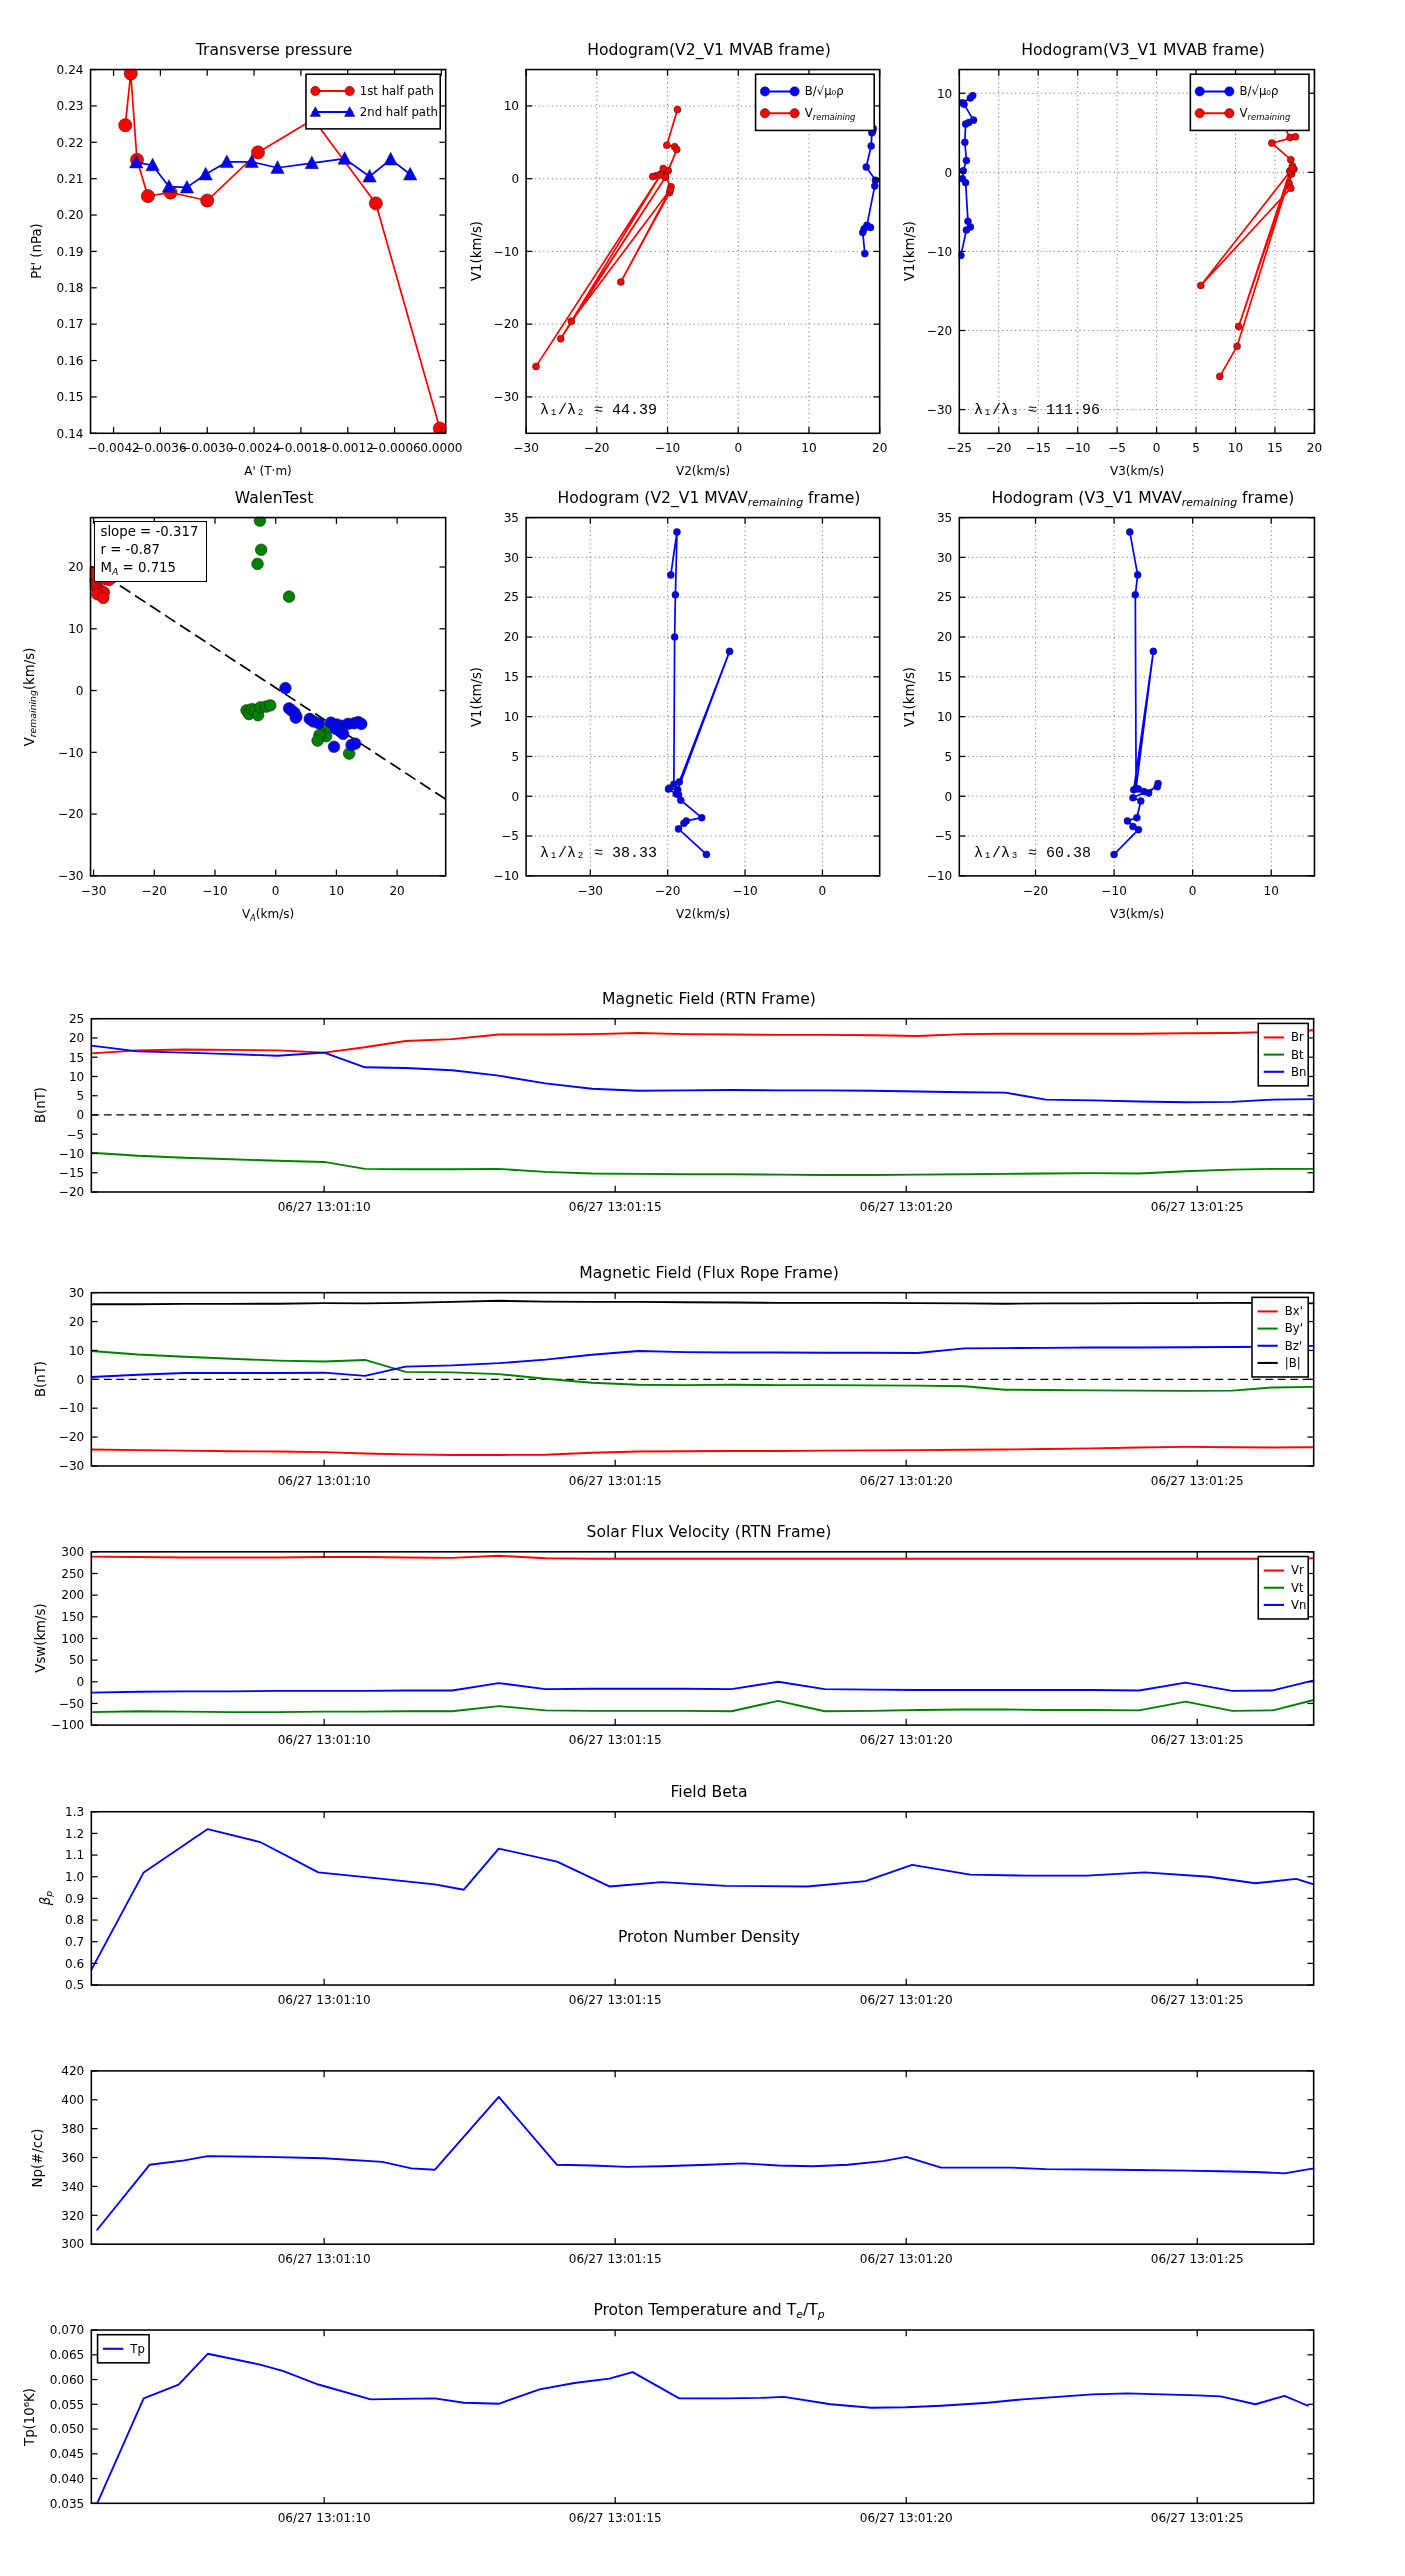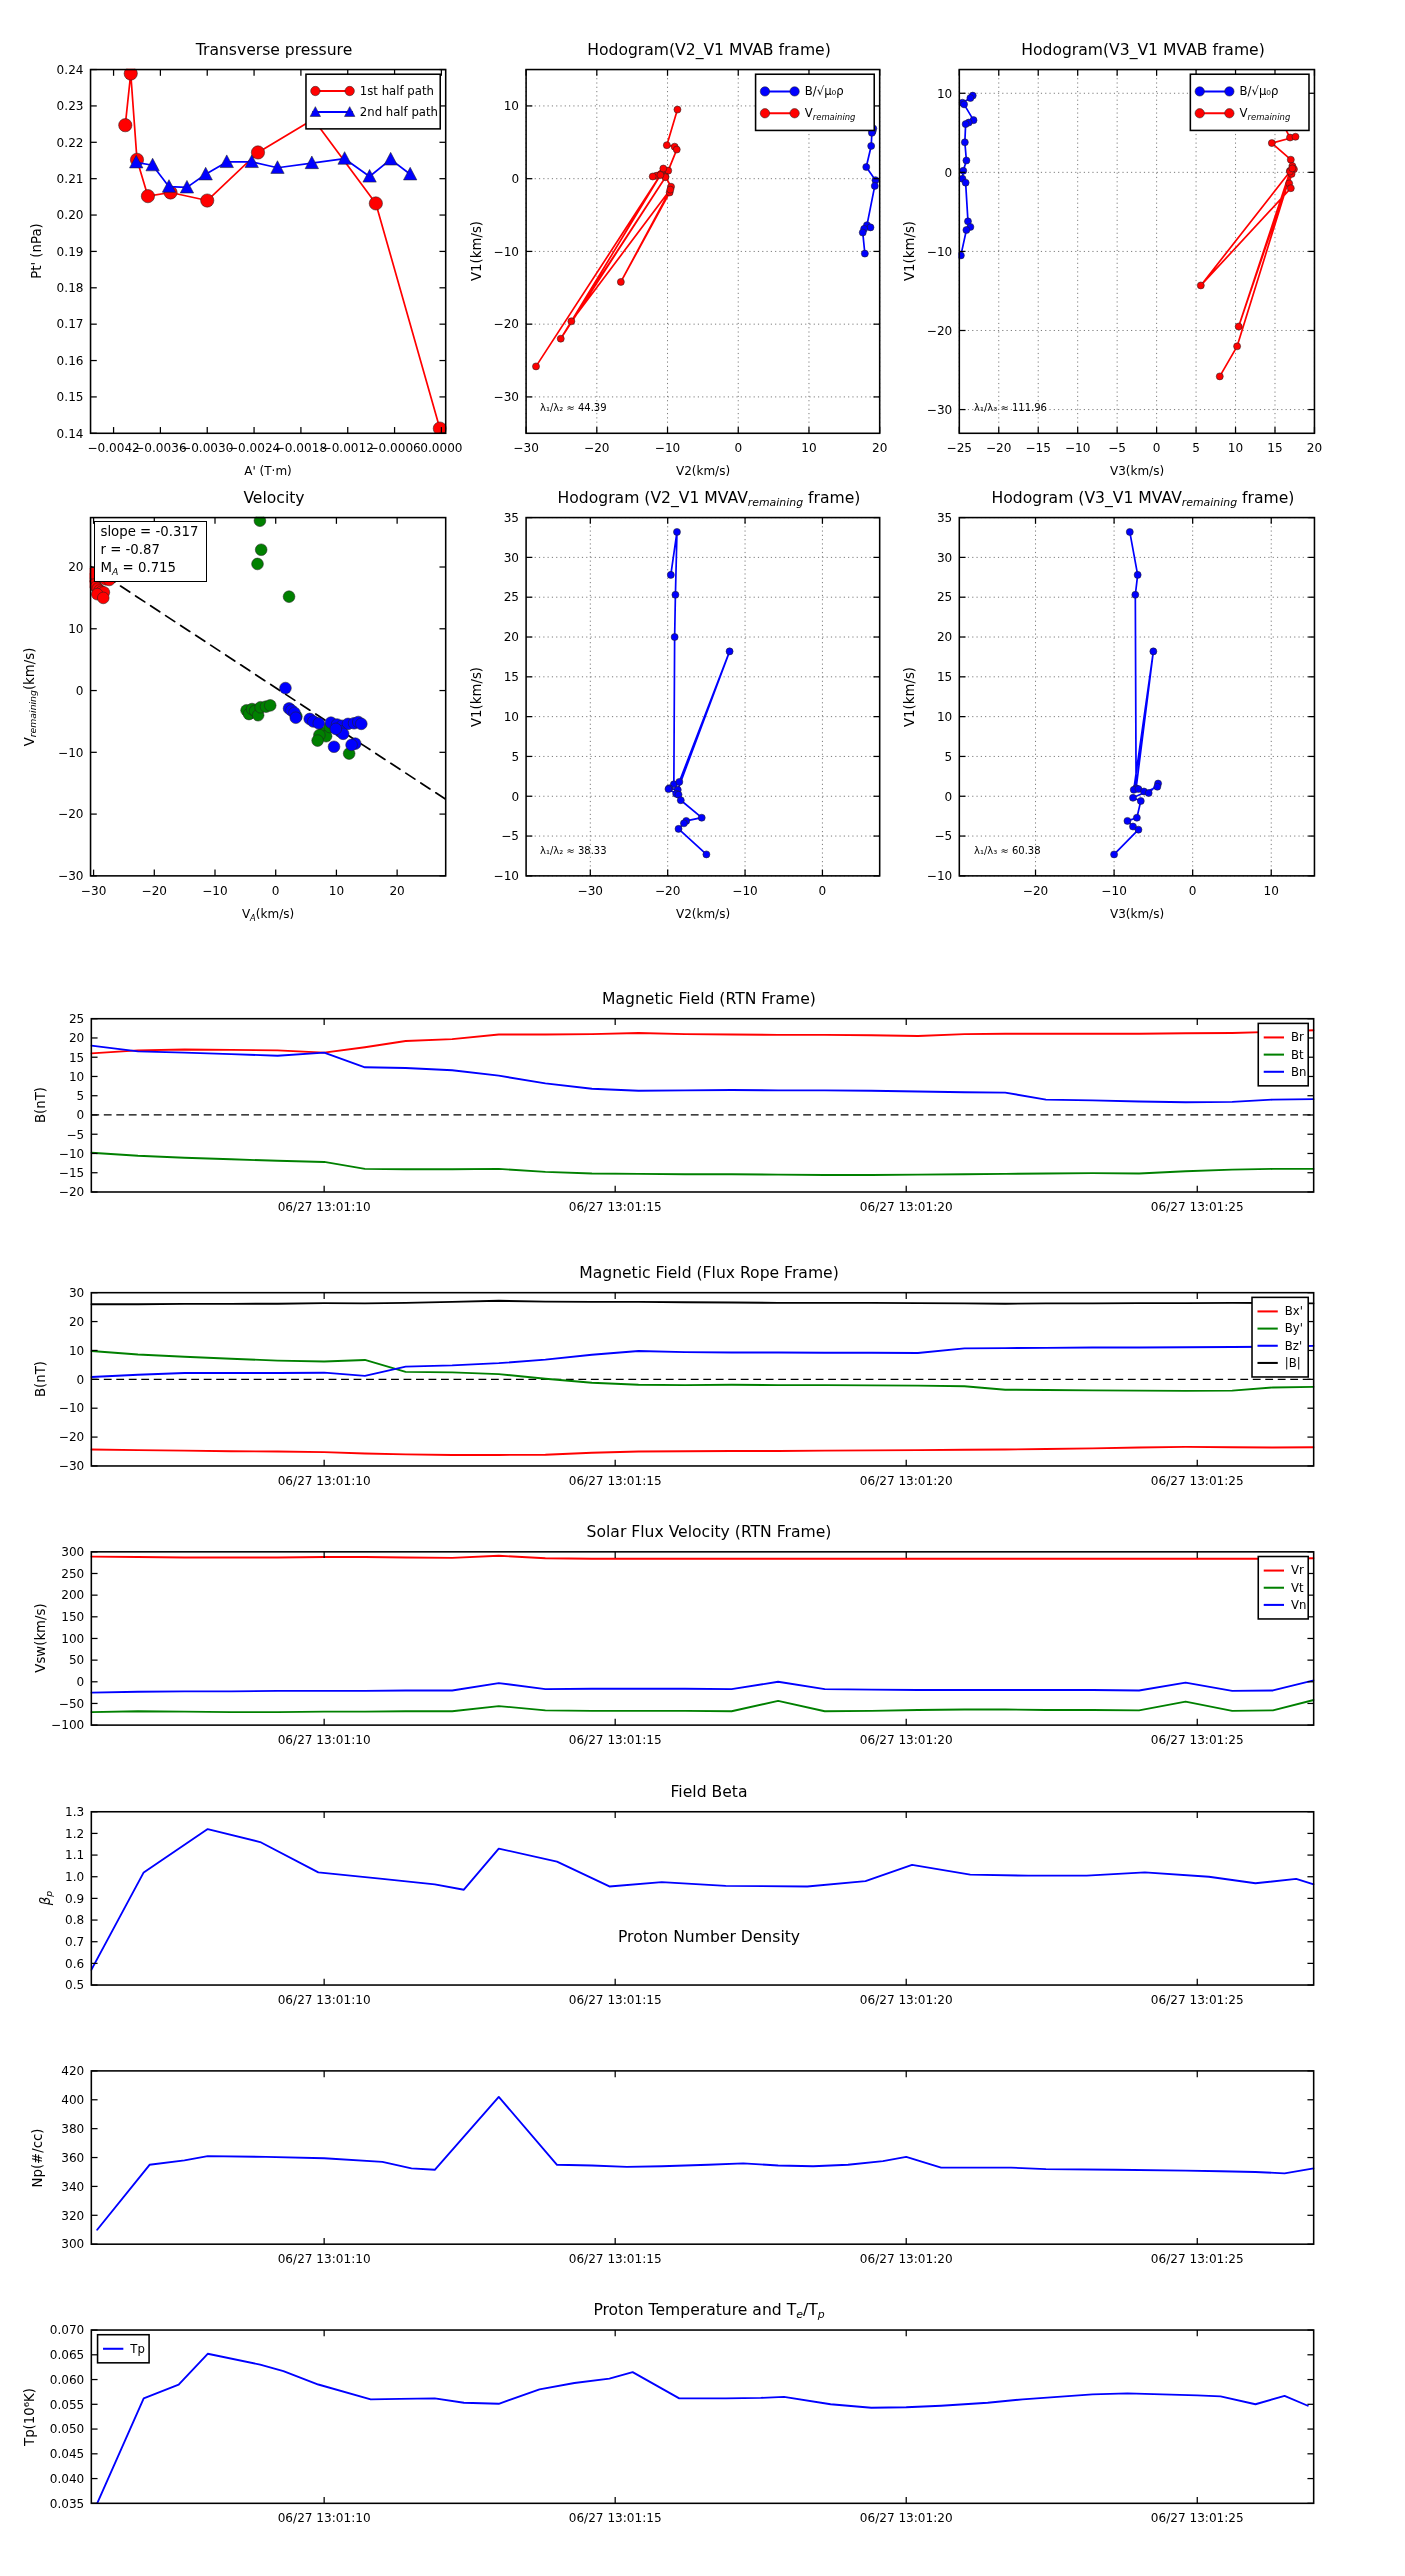--- a/index.html
+++ b/index.html
@@ -2,21 +2,21 @@
 <html style="font-size:12.5px"><head>
 <meta charset="utf-8">
 <style>
   html,body{margin:0;padding:0;background:#fff;}
   #fig{position:relative;width:1405px;height:2576px;background:#ffffff;
        font-family:"DejaVu Sans","Liberation Sans",sans-serif;color:#000;overflow:hidden;}
   #chart-layer{position:absolute;left:0;top:0;}
   .ptitle{position:absolute;transform:translateX(-50%);font-size:15.6px;white-space:nowrap;margin-left:6px;}
   .axlabel{position:absolute;transform:translateX(-50%);font-size:12px;white-space:nowrap;}
   .aylabel{position:absolute;transform:translate(-50%,-50%) rotate(-90deg);font-size:13.3px;white-space:nowrap;}
-  .ann{position:absolute;font-size:10px;white-space:nowrap;}
+  .ann{position:absolute;font-size:15px;white-space:nowrap;font-family:Liberation Mono, monospace;}
   .annbox{position:absolute;border:1.6px solid #000;background:#fff;padding:0.8px 7.8px 2.3px 5.5px;font-size:13.3px;line-height:1.38;white-space:nowrap;}
   .sub{font-size:70%;font-style:italic;vertical-align:-0.30em;}
 </style>
 </head>
 <body>
 <div id="fig">
 
 <svg id="chart-layer" width="1405" height="2576" viewBox="0 0 1800 3300">
       <g>
         <clipPath id="cp0">
@@ -908,21 +908,21 @@
 <div class="ptitle" style="left: 703px; top: 41px;">Hodogram(V2_V1 MVAB frame)</div>
 <div class="axlabel" style="left: 703px; top: 464px;">V2(km/s)</div>
 <div class="aylabel" style="left: 476px; top: 251px;">V1(km/s)</div>
 <div class="ann" style="left: 540px; top: 402px;">λ₁/λ₂ ≈ 44.39</div>
 
 <div class="ptitle" style="left: 1137px; top: 41px;">Hodogram(V3_V1 MVAB frame)</div>
 <div class="axlabel" style="left: 1137px; top: 464px;">V3(km/s)</div>
 <div class="aylabel" style="left: 909px; top: 251px;">V1(km/s)</div>
 <div class="ann" style="left: 974px; top: 402px;">λ₁/λ₃ ≈ 111.96</div>
 
-<div class="ptitle" style="left: 268px; top: 489px;">Velocity</div>
+<div class="ptitle" style="left: 268px; top: 489px;">WalenTest</div>
 <div class="axlabel" style="left: 268px; top: 907px;"><span>V</span><span class="sub">A</span><span>(km/s)</span></div>
 <div class="aylabel" style="left: 30px; top: 697px;"><span>V</span><span class="sub">remaining</span><span>(km/s)</span></div>
 <div class="annbox" style="left: 94px; top: 521px;">
   <div>slope = -0.317</div>
   <div>r = -0.87</div>
   <div><span>M</span><span class="sub">A</span><span> = 0.715</span></div>
 </div>
 
 <div class="ptitle" style="left: 703px; top: 489px;"><span>Hodogram (V2_V1 MVAV</span><span class="sub">remaining</span><span> frame)</span></div>
 <div class="axlabel" style="left: 703px; top: 907px;">V2(km/s)</div>

